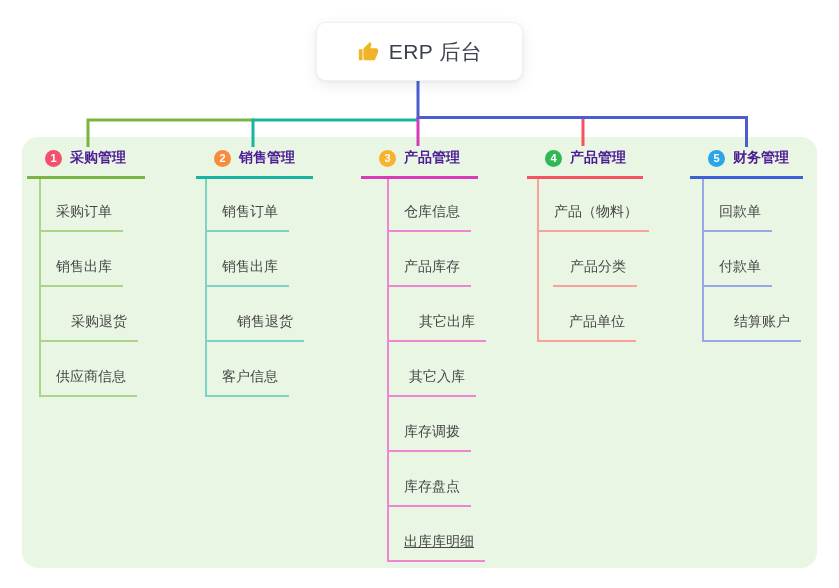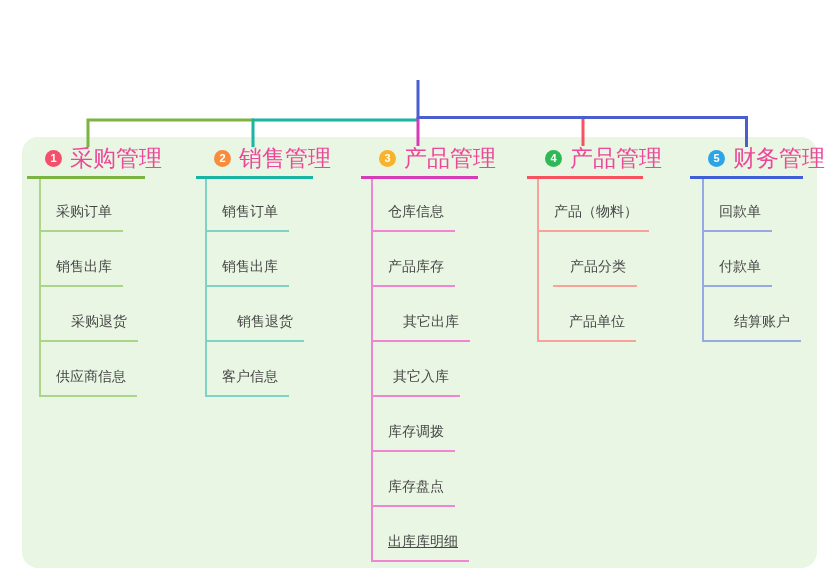--- a/index.html
+++ b/index.html
@@ -19,21 +19,21 @@
                display:flex; align-items:center; justify-content:center; gap:10px;
                cursor:pointer; }
   .root-label { font-size:21px; color:#39404f; font-weight:500; letter-spacing:.5px; }
 
   .branch { position:absolute; top:146px; }
   .btitle { display:flex; align-items:center; gap:8px; height:33px;
             padding:0 0 6px 18px; border-bottom:3px solid #888; cursor:pointer; }
   .badge { width:17px; height:17px; border-radius:50%; flex:0 0 17px;
            color:#fff; font-size:11px; font-weight:bold; line-height:17px;
            text-align:center; }
-  .btext { font-size:23px; color:#ec4899; font-weight:400; white-space:nowrap; }
+  .btext { font-size:14px; color:#4c1d95; font-weight:700; white-space:nowrap; }
 
   .children { position:absolute; border-left:2px solid #0f172a; }
   .child { position:absolute; left:-2px; white-space:nowrap;
            font-size:14px; line-height:20px; color:#474747;
            padding:0 11px 9px 17px; border-bottom:2px solid #ccc; cursor:pointer; }
   .c0 { top:22px; } .c1 { top:77px; } .c2 { top:132px;padding-left:32px; } .c3 { top:187px; }
   .c4 { top:242px; } .c5 { top:297px; } .c6 { top:352px;text-decoration:underline; }
 </style>
 </head>
 <body>
@@ -43,20 +43,28 @@
   <div class="panel" style="background: rgb(233, 246, 227);"></div>
 
   <svg class="edges" viewBox="0 0 839 588" fill="none">
     <path d="M88,147 L88,120 L254,120" stroke-width="3" style="stroke: rgb(124, 180, 66);"></path>
     <path d="M253,147 L253,120 L419,120" stroke-width="3" style="stroke: rgb(25, 180, 162);"></path>
     <path d="M418,146 L418,117" stroke-width="3" style="stroke: rgb(214, 59, 184);"></path>
     <path d="M583,146 L583,117" stroke-width="3" style="stroke: rgb(247, 82, 95);"></path>
     <path d="M418,80 L418,117.5 L746.5,117.5 L746.5,147" stroke-width="3" style="stroke: rgb(74, 94, 208);"></path>
   </svg>
 
+  <div class="root-card">
+    <span style="display:flex;">
+      <svg width="22" height="22" viewBox="0 0 24 24">
+        <path fill="#f0b429" d="M2 21h4V9H2v12zM23 10c0-1.1-.9-2-2-2h-6.31l.95-4.57.03-.32c0-.41-.17-.79-.44-1.06L14.17 1 7.58 7.59C7.22 7.95 7 8.45 7 9v10c0 1.1.9 2 2 2h9c.83 0 1.54-.5 1.84-1.22l3.02-7.05c.09-.23.14-.47.14-.73v-2z"></path>
+      </svg>
+    </span>
+    <span class="root-label">ERP 后台</span>
+  </div>
 
   <div class="branch" style="left:27px;">
     <div class="btitle" style="width: 118px; border-bottom-color: rgb(124, 180, 66);">
       <span class="badge" style="background: rgb(244, 80, 108);">1</span>
       <span class="btext">采购管理</span>
     </div>
     <div class="children" style="left: 12px; top: 33px; height: 218px; border-left-color: rgb(171, 213, 138);">
       <div class="child c0" style="border-bottom-color: rgb(171, 213, 138);">采购订单</div>
       <div class="child c1" style="border-bottom-color: rgb(171, 213, 138);">销售出库</div>
       <div class="child c2" style="border-bottom-color: rgb(171, 213, 138);">采购退货</div>
@@ -75,21 +83,21 @@
       <div class="child c2" style="border-bottom-color: rgb(127, 210, 198);">销售退货</div>
       <div class="child c3" style="border-bottom-color: rgb(127, 210, 198);">客户信息</div>
     </div>
   </div>
 
   <div class="branch" style="left:361px;">
     <div class="btitle" style="width: 117px; border-bottom-color: rgb(214, 59, 184);">
       <span class="badge" style="background: rgb(247, 179, 43);">3</span>
       <span class="btext">产品管理</span>
     </div>
-    <div class="children" style="left: 10px; top: 33px; height: 383px; border-left-color: rgb(239, 133, 211);">
+    <div class="children" style="left: 26px; top: 33px; height: 383px; border-left-color: rgb(239, 133, 211);">
       <div class="child c0" style="border-bottom-color: rgb(239, 133, 211);">仓库信息</div>
       <div class="child c1" style="border-bottom-color: rgb(239, 133, 211);">产品库存</div>
       <div class="child c2" style="border-bottom-color: rgb(239, 133, 211);">其它出库</div>
       <div class="child c3" style="border-bottom-color: rgb(239, 133, 211); padding-left: 22px;">其它入库</div>
       <div class="child c4" style="border-bottom-color: rgb(239, 133, 211);">库存调拨</div>
       <div class="child c5" style="border-bottom-color: rgb(239, 133, 211);">库存盘点</div>
       <div class="child c6" style="border-bottom-color: rgb(239, 133, 211);">出库库明细</div>
     </div>
   </div>
 

